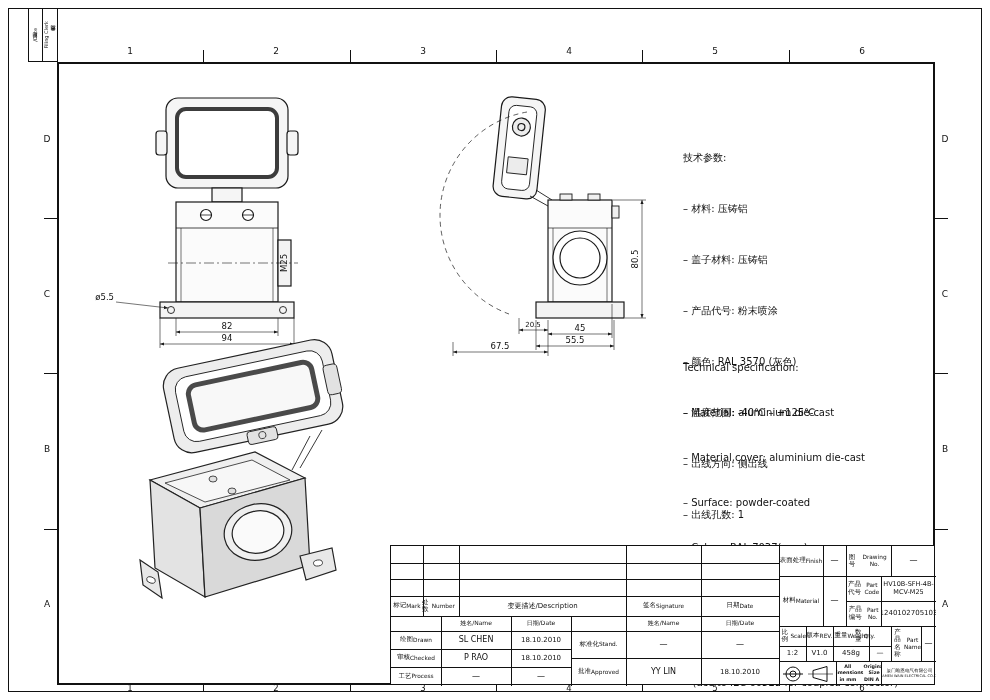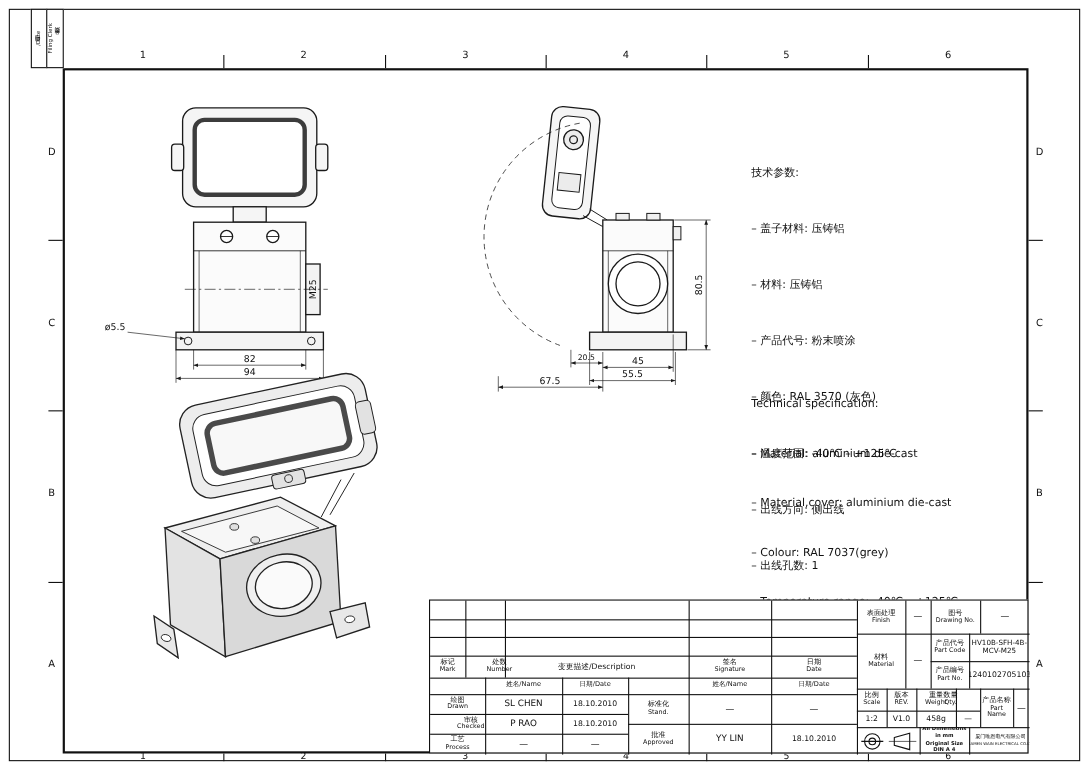--- a/index.html
+++ b/index.html
@@ -8,21 +8,21 @@
   .outer-border{position:absolute;left:8px;top:8px;width:974px;height:684px;border:1.5px solid #111}
   .inner-border{position:absolute;left:57px;top:62px;width:878px;height:623px;border:2px solid #111}
   .vl{position:absolute;width:1px;background:#111}
   .hl{position:absolute;height:1px;background:#111}
   .zn{position:absolute;width:14px;text-align:center;font-size:9px;color:#111}
   .corner-box{position:absolute;border:1px solid #111;background:#fff;display:flex;align-items:center;justify-content:center;gap:1px}
   .vtext{writing-mode:vertical-rl;transform:rotate(180deg);font-size:5px;line-height:1.1;white-space:nowrap}
   .specs{position:absolute;font-size:10px;white-space:pre;color:#111}
   .spec-title{font-weight:normal}
   .titleblock{position:absolute;left:390px;top:545px;width:545px;height:140px;border:1.5px solid #111;background:#fff}
-  .cell{position:absolute;display:flex;flex-direction:column;align-items:center;justify-content:center;text-align:center;line-height:1.15;font-size:6.5px;overflow:hidden}
+  .cell{position:absolute;display:flex;flex-direction:row;align-items:center;justify-content:center;text-align:center;line-height:1.15;font-size:6.5px;overflow:hidden}
   .cell .en{font-size:5.8px}
   .cell.val{font-size:8px}
   .cell.small-val{font-size:7px}
   .dimsnote{font-weight:bold;font-size:4.8px;line-height:1.3}
   .company-cell{position:absolute;display:flex;flex-direction:row;align-items:center;justify-content:center;gap:2px;overflow:hidden}
   .company-text{display:flex;flex-direction:column;align-items:center;line-height:1.4}
   .company-text .cn{font-size:4.6px;white-space:nowrap}
   .company-text .en2{font-size:3.6px;white-space:nowrap}
   svg text{font-family:"DejaVu Sans","Liberation Sans",sans-serif;fill:#111;stroke:none}
   .views-svg{position:absolute;left:0;top:0;pointer-events:none}
@@ -187,33 +187,34 @@
     <ellipse cx="258" cy="532" rx="26" ry="21" transform="rotate(-12 258 532)" fill="#fafafa"></ellipse>
     <polygon points="140,560 158,572 162,598 143,585" fill="#e8e8e8"></polygon>
     <ellipse cx="151" cy="580" rx="4.5" ry="3" transform="rotate(18 151 580)" fill="#ffffff" stroke-width="0.8"></ellipse>
     <polygon points="300,556 332,548 336,570 306,580" fill="#e8e8e8"></polygon>
     <ellipse cx="318" cy="563" rx="4.5" ry="3" transform="rotate(-8 318 563)" fill="#ffffff" stroke-width="0.8"></ellipse>
   </g>
 </svg>
 
 <div class="specs" style="left:683px;top:115px;line-height:17px">
   <div class="spec-title">技术参数:</div>
+  <div class="spec-line">– 材料: 压铸铝</div>
   <div class="spec-line">– 盖子材料: 压铸铝</div>
-  <div class="spec-line">– 材料: 压铸铝</div>
   <div class="spec-line">– 产品代号: 粉末喷涂</div>
   <div class="spec-line">– 颜色: RAL 3570 (灰色)</div>
   <div class="spec-line">– 温度范围: -40℃ – +125℃</div>
   <div class="spec-line">– 出线方向: 侧出线</div>
   <div class="spec-line">– 出线孔数: 1</div>
   <div class="spec-line">– 螺纹规格: M25</div>
 </div>
 <div class="specs" style="left:683px;top:330px;line-height:15px">
   <div class="spec-title">Technical specification:</div>
   <div class="spec-line">– Material: aluminium die-cast</div>
   <div class="spec-line">– Material,cover: aluminium die-cast</div>
+  <div class="spec-line">– Surface: powder-coated</div>
   <div class="spec-line">– Colour: RAL 7037(grey)</div>
   <div class="spec-line">– Temperature range: -40℃ – +125℃</div>
   <div class="spec-line">– Degree of protection: IP65</div>
   <div class="spec-line">   (acc.to IEC 60529 for coupled connector)</div>
   
   
   
   
 </div>
 
@@ -249,21 +250,21 @@
   <div class="vl" style="left:478px;top:80px;height:35px"></div>
   <div class="vl" style="left:500px;top:80px;height:35px"></div>
   <div class="vl" style="left:530px;top:80px;height:35px"></div>
   <div class="vl" style="left:445px;top:115px;height:25px"></div>
   <div class="vl" style="left:490px;top:115px;height:25px"></div>
 
   <div class="cell" style="left:0;top:50px;width:32px;height:20px">
     <span>标记</span>
     <span class="en">Mark</span>
   </div>
-  <div class="cell" style="left:45px;top:50px;width:36px;height:20px">
+  <div class="cell" style="left:28px;top:50px;width:36px;height:20px">
     <span>处数</span>
     <span class="en">Number</span>
   </div>
   <div class="cell" style="left:68px;top:50px;width:167px;height:20px;font-size:7px">变更描述/Description</div>
   <div class="cell" style="left:235px;top:50px;width:75px;height:20px">
     <span>签名</span>
     <span class="en">Signature</span>
   </div>
   <div class="cell" style="left:310px;top:50px;width:78px;height:20px">
     <span>日期</span>
@@ -274,21 +275,21 @@
   <div class="cell" style="left:120px;top:70px;width:60px;height:15px;font-size:6px">日期/Date</div>
   <div class="cell" style="left:235px;top:70px;width:75px;height:15px;font-size:6px">姓名/Name</div>
   <div class="cell" style="left:310px;top:70px;width:78px;height:15px;font-size:6px">日期/Date</div>
 
   <div class="cell" style="left:0;top:85px;width:50px;height:18px">
     <span>绘图</span>
     <span class="en">Drawn</span>
   </div>
   <div class="cell val" style="left:50px;top:85px;width:70px;height:18px">SL CHEN</div>
   <div class="cell small-val" style="left:120px;top:85px;width:60px;height:18px">18.10.2010</div>
-  <div class="cell" style="left:12px;top:103px;width:50px;height:18px">
+  <div class="cell" style="left:0;top:103px;width:50px;height:18px">
     <span>审核</span>
     <span class="en">Checked</span>
   </div>
   <div class="cell val" style="left:50px;top:103px;width:70px;height:18px">P RAO</div>
   <div class="cell small-val" style="left:120px;top:103px;width:60px;height:18px">18.10.2010</div>
   <div class="cell" style="left:0;top:121px;width:50px;height:19px">
     <span>工艺</span>
     <span class="en">Process</span>
   </div>
   <div class="cell val" style="left:50px;top:121px;width:70px;height:19px">—</div>

